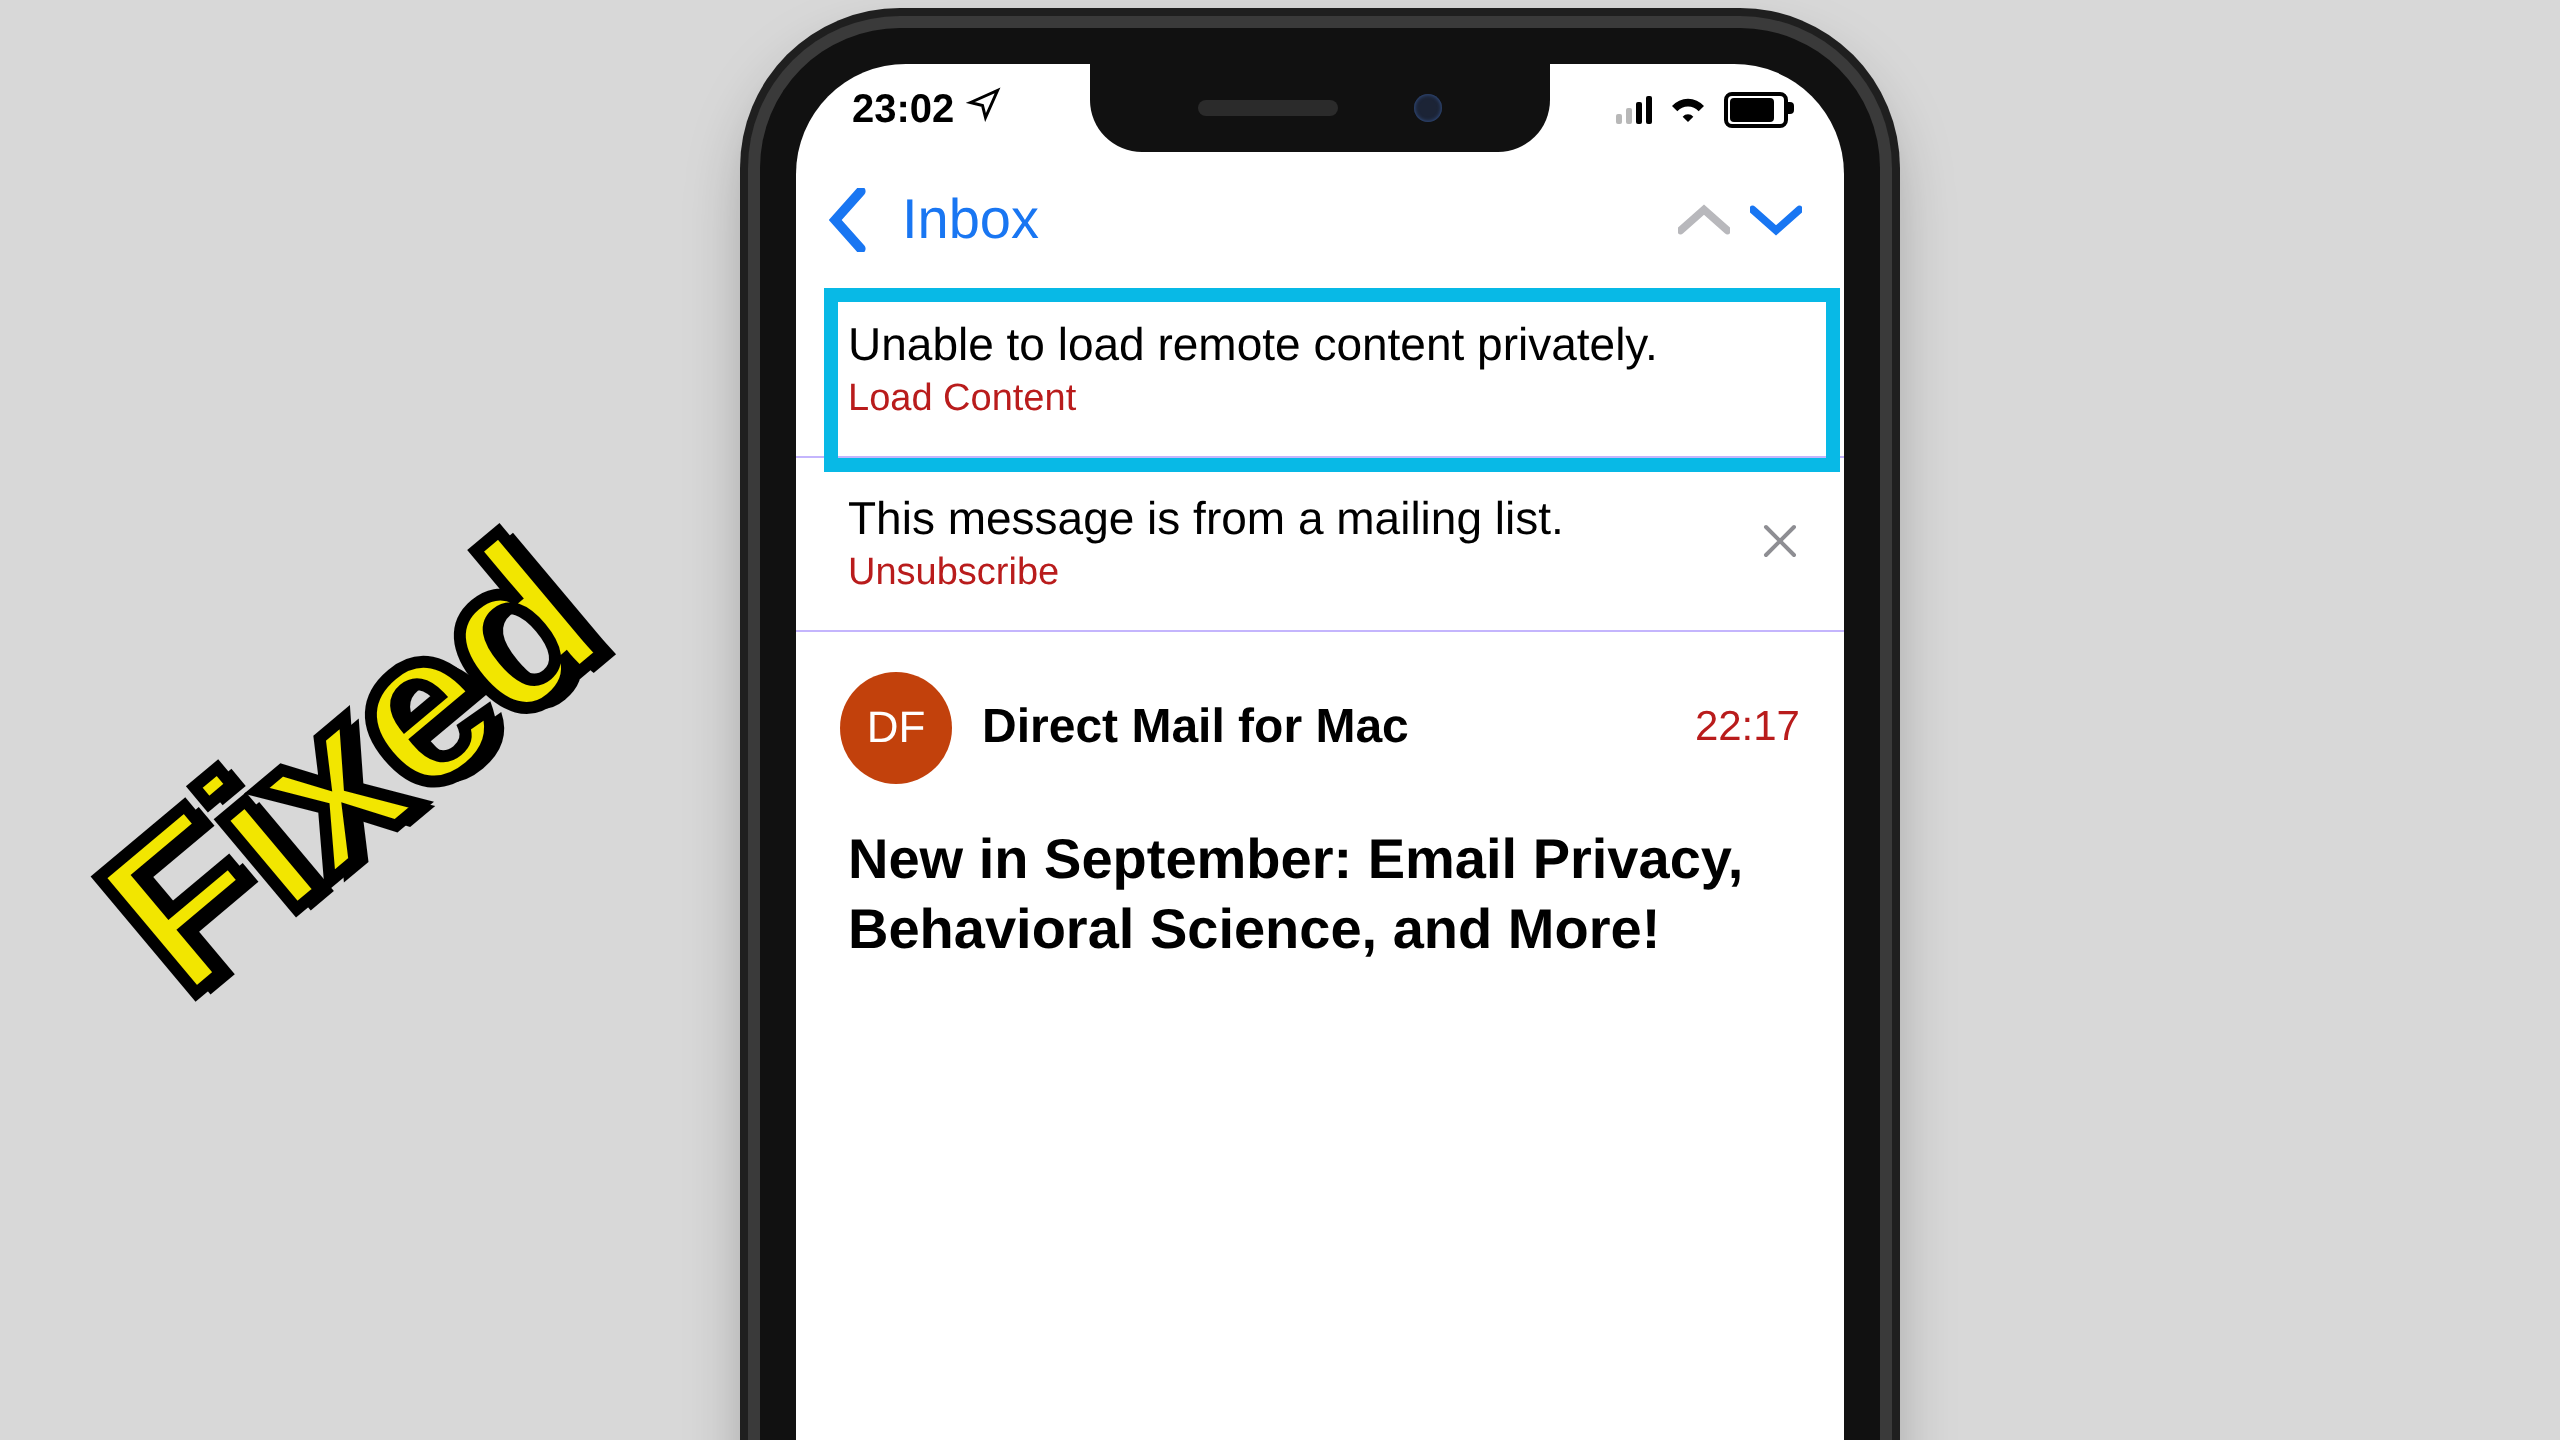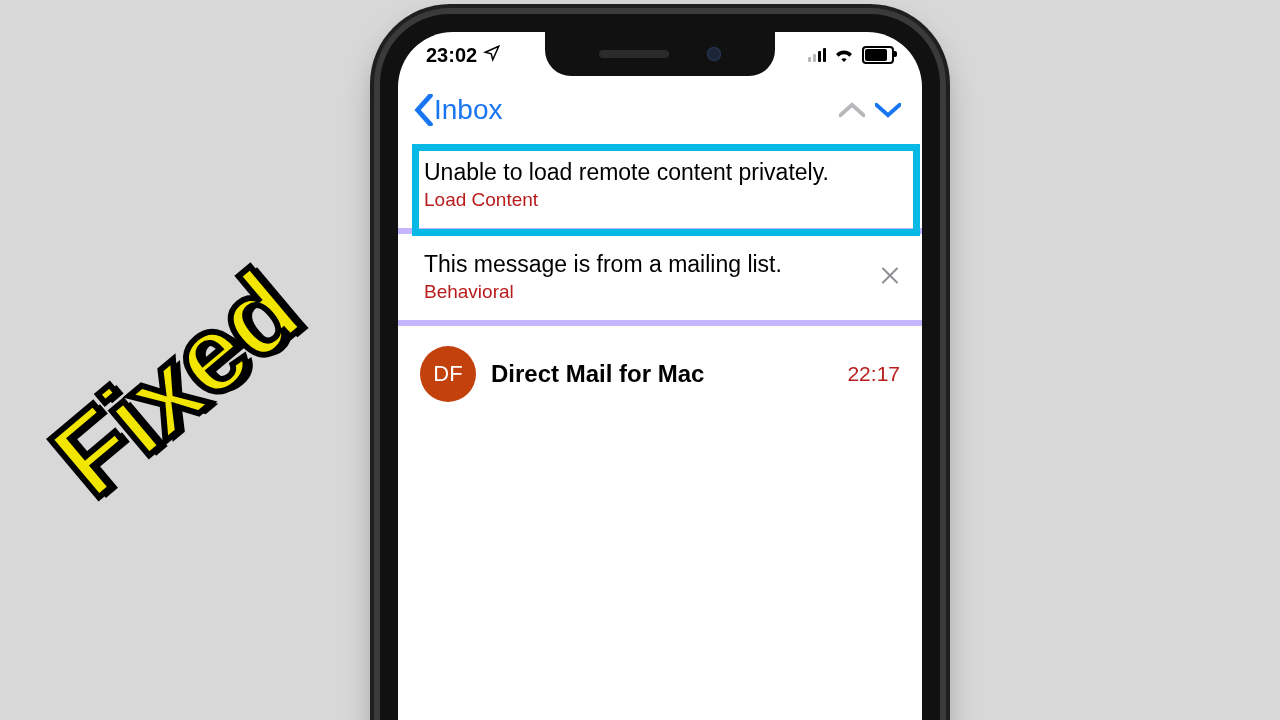--- a/index.html
+++ b/index.html
@@ -38,29 +38,29 @@
   .cell i:nth-child(3){height:11px;}.cell i:nth-child(4){height:14px;}
   .cell i.dim{background:#b8b8b8;}
   .batt{width:28px;height:14px;border:2px solid #000;border-radius:4px;position:relative;}
   .batt:after{content:"";position:absolute;right:-5px;top:3px;width:3px;height:6px;
     background:#000;border-radius:0 2px 2px 0;}
   .batt i{position:absolute;left:1px;top:1px;bottom:1px;width:80%;background:#000;border-radius:2px;}
 
   
   .nav{position:absolute;top:54px;left:0;right:0;
     display:flex;align-items:center;padding:6px 16px 18px;}
-  .back{display:flex;align-items:flex-end;color:#1976f2;font-size:28px;gap:0;}
+  .back{display:flex;align-items:flex-end;color:#1976f2;font-size:28px;gap:17px;}
   .back svg{width:20px;height:32px;}
   .nav .spacer{flex:1;}
   .chev{width:36px;height:36px;display:flex;align-items:center;justify-content:center;}
   .chev svg{width:26px;height:26px;}
 
   
   .content{position:absolute;top:110px;left:0;right:0;}
-  .row{border-top:6px solid #c4b5fd;padding:17px 22px 17px 26px;position:relative;}
+  .row{border-top:1px solid #c4b5fd;padding:17px 22px 17px 26px;position:relative;}
   .row.first{border-top:none;}
   .row .msg{font-size:23px;color:#000;}
   .row .link{font-size:19px;color:#b91c1c;margin-top:3px;}
   .row .x{position:absolute;right:22px;top:50%;transform:translateY(-50%);
     color:#8e8e93;font-size:26px;font-weight:300;}
   .sender-row{display:flex;align-items:center;gap:15px;padding:20px 22px;}
   .avatar{width:56px;height:56px;border-radius:50%;background:#c2410c;color:#fff;
     display:flex;align-items:center;justify-content:center;font-size:22px;font-weight:500;}
   .sender{flex:1;font-size:24px;font-weight:600;}
   .time{font-size:21px;color:#b91c1c;}
@@ -132,34 +132,35 @@
 
       <div class="content">
 
         <div class="row first">
           <div class="msg">Unable to load remote content privately.</div>
           <div class="link">Load Content</div>
         </div>
 
         <div class="row">
           <div class="msg">This message is from a mailing list.</div>
-          <div class="link">Behavioral</div>
+          <div class="link">Unsubscribe</div>
           <div class="x">
             <svg width="20" height="20" viewBox="0 0 20 20">
                 <path d="M3 3l14 14M17 3 3 17" stroke="#8e8e93" stroke-width="2" stroke-linecap="round"></path>
               </svg>
           </div>
         </div>
 
         <div class="row sender-row">
           <div class="avatar">DF</div>
           <div class="sender">Direct Mail for Mac</div>
           <div class="time">22:17</div>
         </div>
 
+        <div class="subject">New in September: Email Privacy, Behavioral Science, and More!</div>
       </div>
 
       <div class="hl" style="left:14px;top:112px;width:494px;height:78px"></div>
 
       <div class="notch">
         <div class="speaker"></div>
         <div class="camera"></div>
       </div>
     </div>
   </div>

